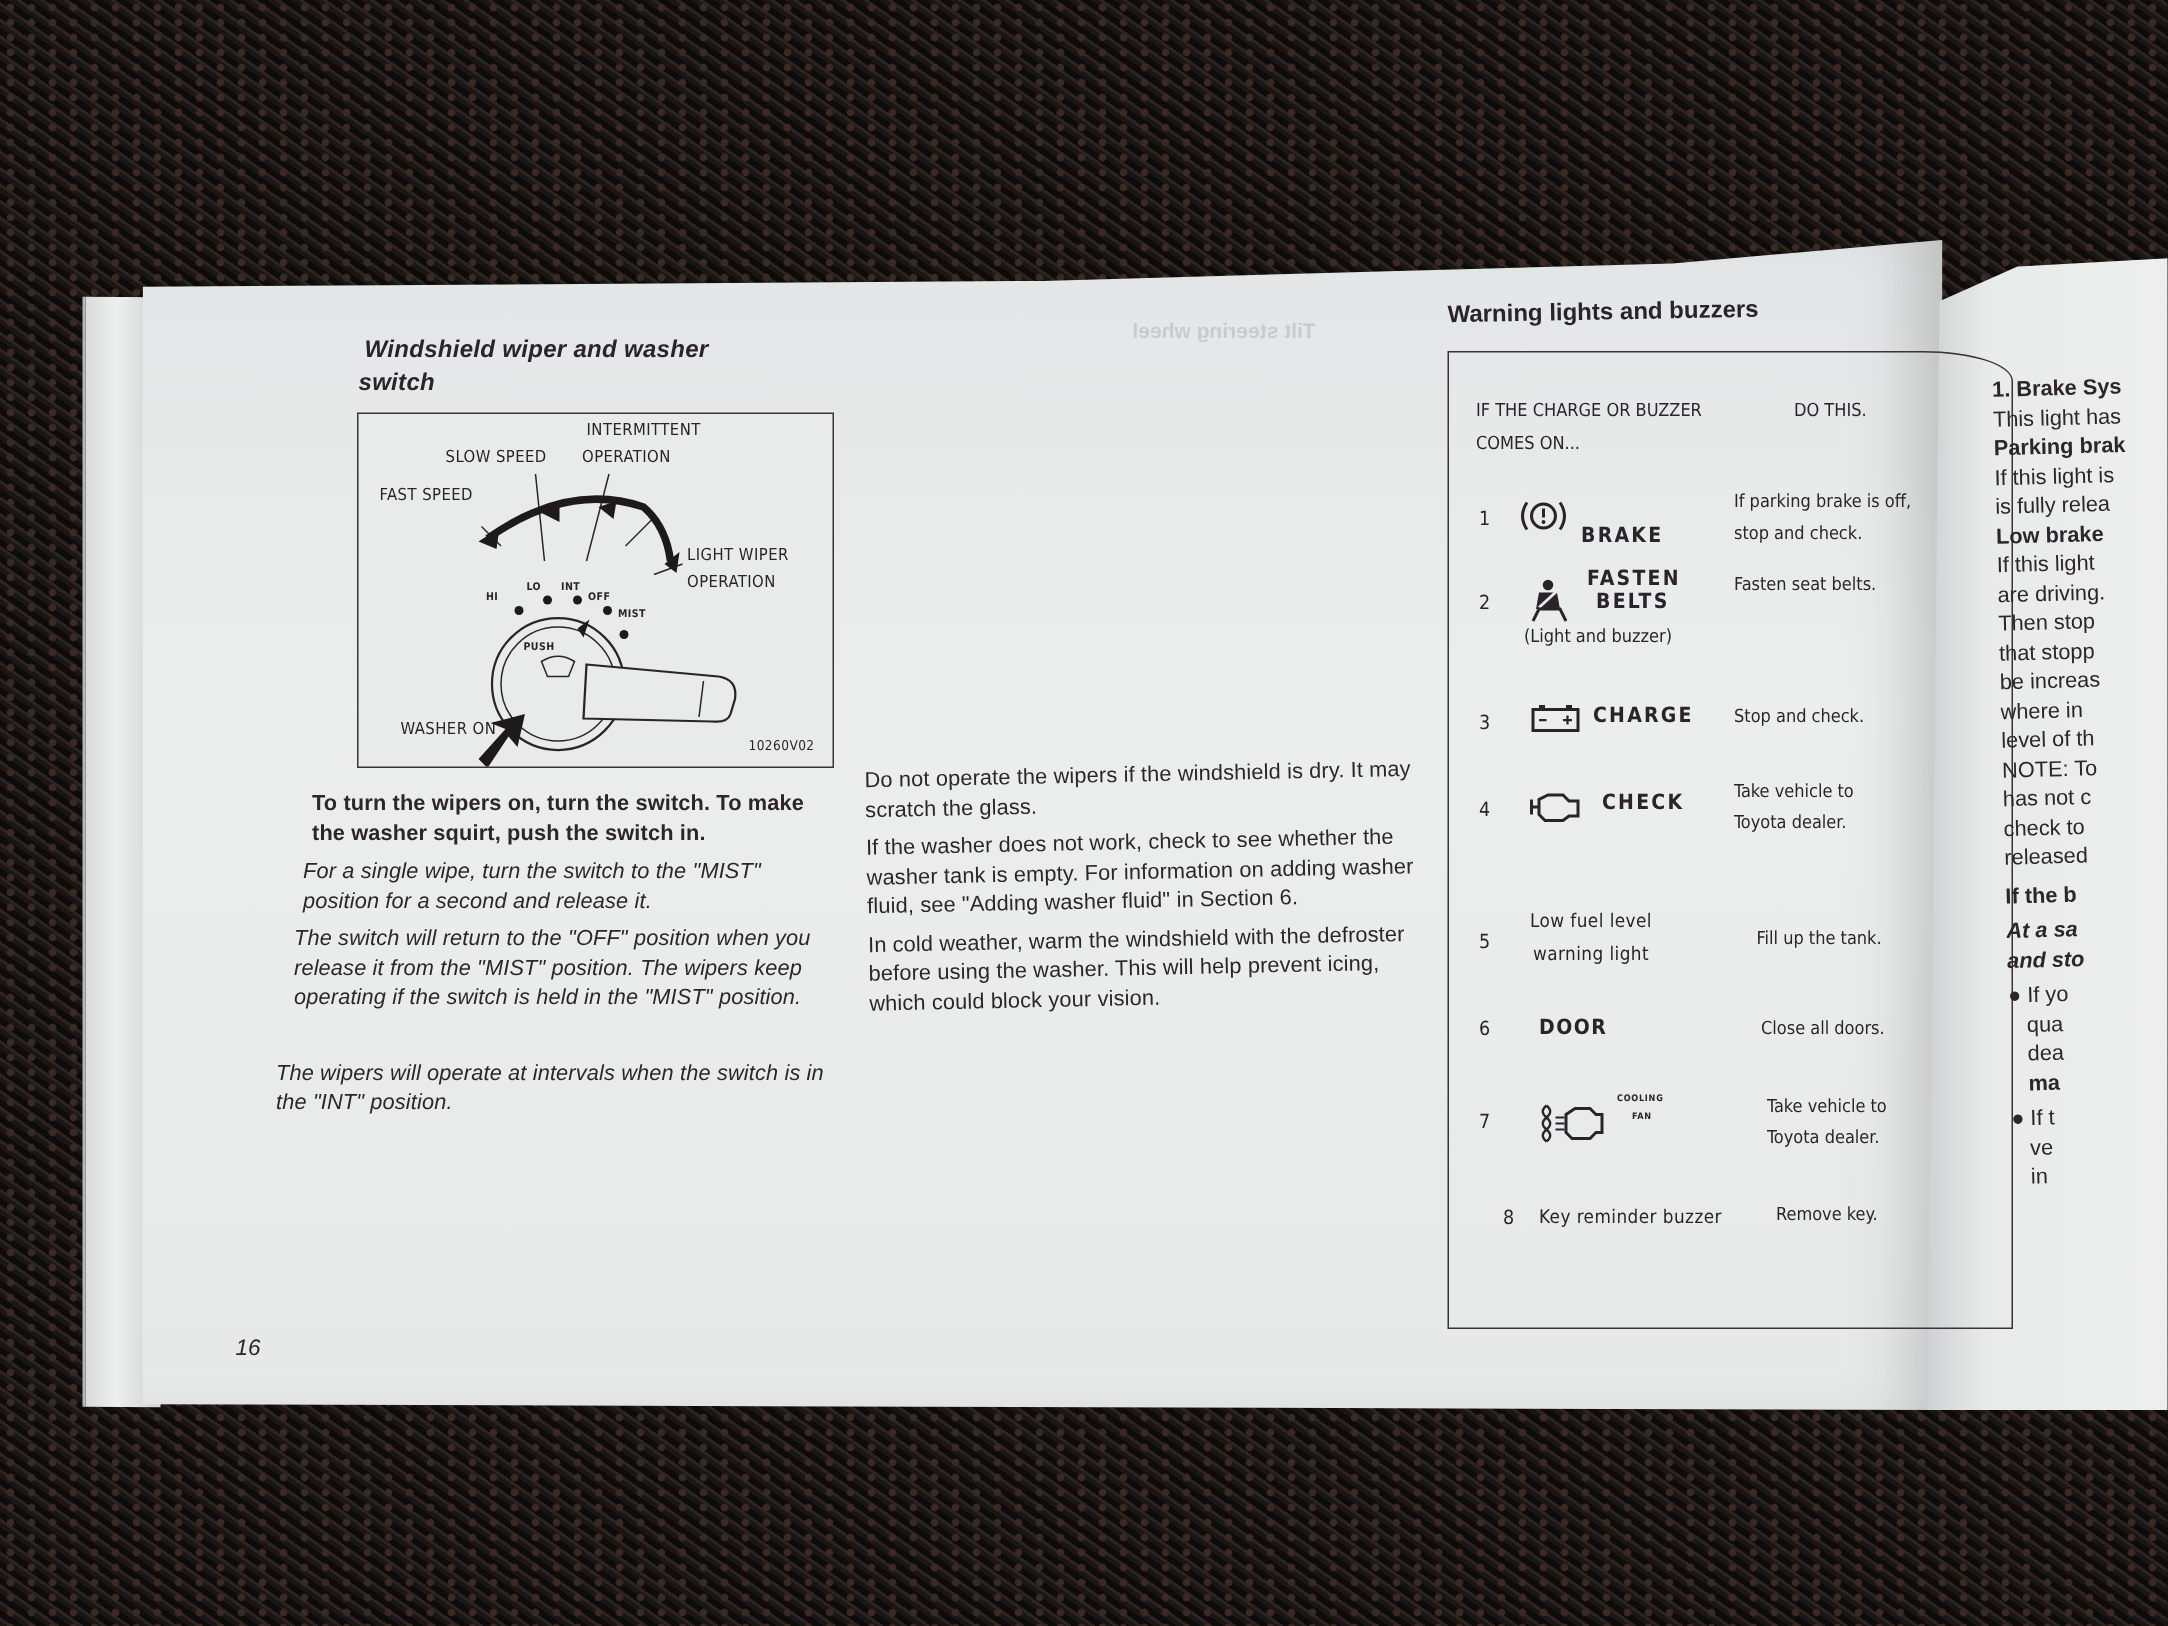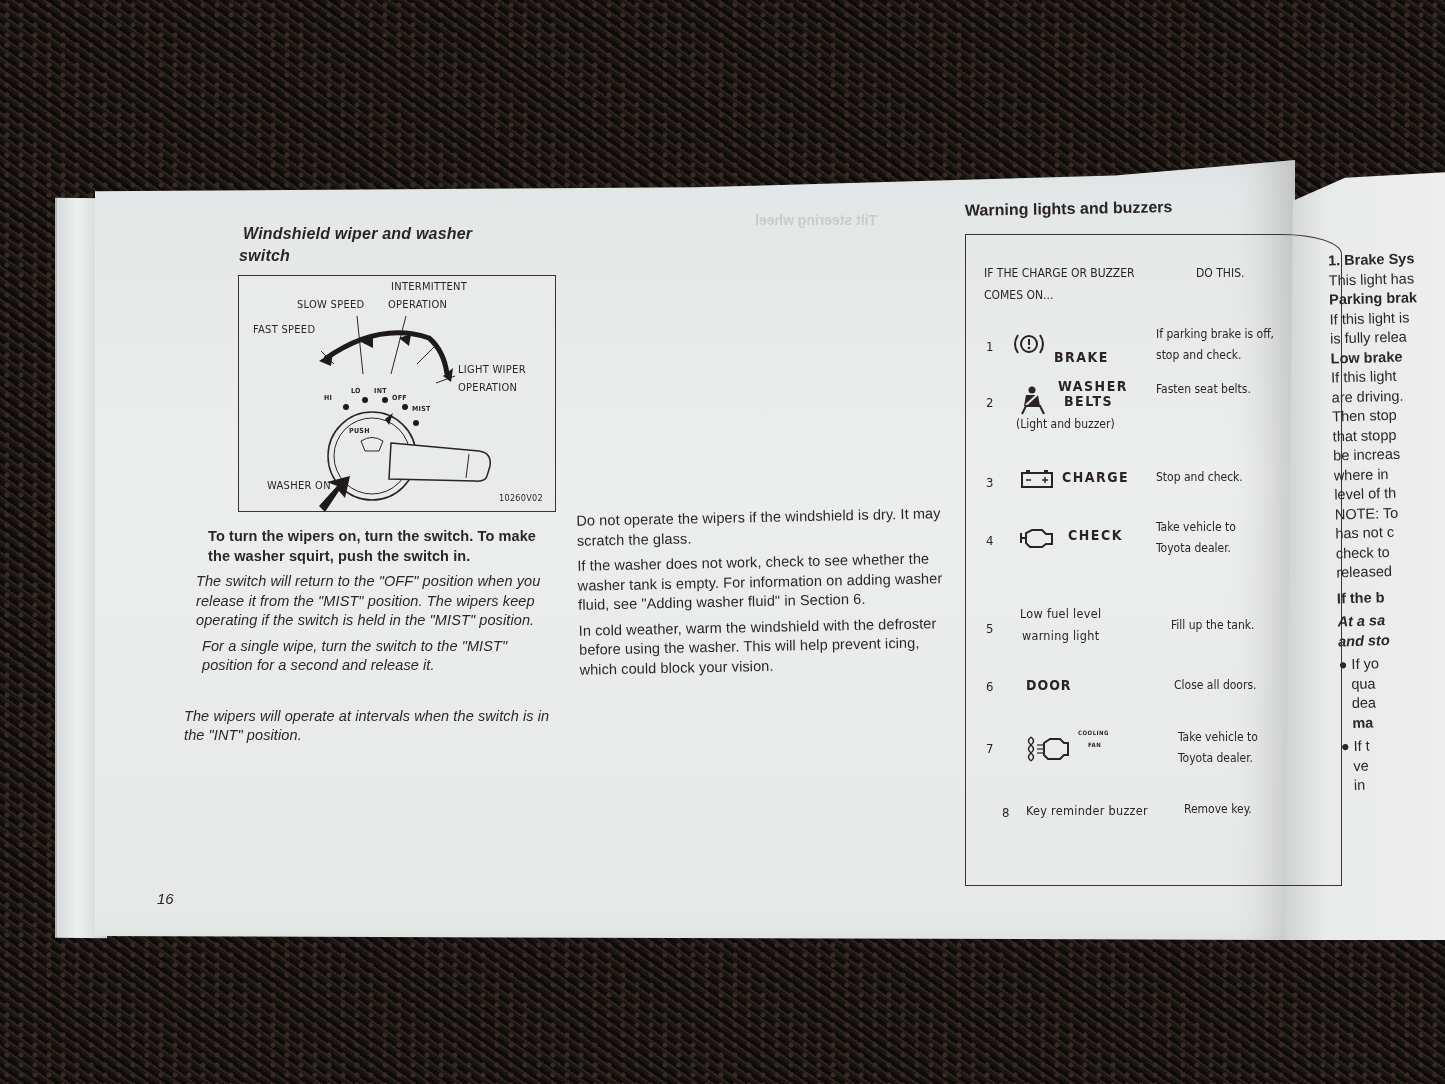--- a/index.html
+++ b/index.html
@@ -131,22 +131,22 @@
 
     <path d="M 152 167 L 240 175 Q 253 177 251 190 L 248 200 Q 246 206 236 205 L 150 203 Z" fill="#e9ebea" stroke="#2a2428" stroke-width="1.5"></path>
     <line x1="230" y1="178" x2="227" y2="202" stroke="#2a2428" stroke-width="1"></line>
 
     <polygon points="80,230 98,210 88,206 111,200 106,222 100,215 86,236" fill="#1e1a1c"></polygon>
   </svg>
 </div>
 
 <div class="body-text" style="left:172px;top:527px;width:378px;">
   <p class="bold" style="padding-left:36px;">To turn the wipers on, turn the switch. To make the washer squirt, push the switch in.</p>
+  <p style="padding-left:30px;">For a single wipe, turn the switch to the "MIST" position for a second and release it.</p>
   <p style="padding-left:24px;">The switch will return to the "OFF" position when you release it from the "MIST" position. The wipers keep operating if the switch is held in the "MIST" position.</p>
-  <p style="padding-left:30px;">For a single wipe, turn the switch to the "MIST" position for a second and release it.</p>
   <p style="padding-left:12px;margin-top:31px;">The wipers will operate at intervals when the switch is in the "INT" position.</p>
 </div>
 
 <div class="body-text" style="left:578px;top:508px;width:365px;font-style:normal;transform:rotate(-1.2deg);">
   <p>Do not operate the wipers if the windshield is dry. It may scratch the glass.</p>
   <p>If the washer does not work, check to see whether the washer tank is empty. For information on adding washer fluid, see "Adding washer fluid" in Section 6.</p>
   <p>In cold weather, warm the windshield with the defroster before using the washer. This will help prevent icing, which could block your vision.</p>
 </div>
 
 <div class="page-number">16</div>
@@ -177,21 +177,21 @@
 
   <div class="warn-row" style="top:148px;height:60px;">
     <span class="row-num" style="top:12px;">2</span>
     <svg class="abs" style="left:54px;top:3px;" width="28" height="30">
       <circle cx="12" cy="4" r="3.5" fill="#2a2428"></circle>
       <path d="M6 9 L18 9 L20 20 L4 20 Z" fill="#2a2428"></path>
       <line x1="18" y1="8" x2="6" y2="19" stroke="#e7e9e8" stroke-width="2"></line>
       <path d="M2 28 L6 20 L20 20 L24 28" fill="none" stroke="#2a2428" stroke-width="2"></path>
     </svg>
     <span class="row-label" style="left:92px;top:-4px;line-height:15px;">
-      <div>WASHER</div>
+      <div>FASTEN</div>
       <div style="padding-left:6px;">BELTS</div>
     </span>
     <span class="abs" style="left:50px;top:34px;font-size:12px;">(Light and buzzer)</span>
     <span class="row-action" style="top:-4px;">Fasten seat belts.</span>
   </div>
 
   <div class="warn-row" style="top:232px;height:30px;">
     <span class="row-num" style="top:8px;">3</span>
     <svg class="abs" style="left:54px;top:2px;" width="34" height="20">
       <rect x="2" y="4" width="30" height="14" fill="none" stroke="#2a2428" stroke-width="2"></rect>

